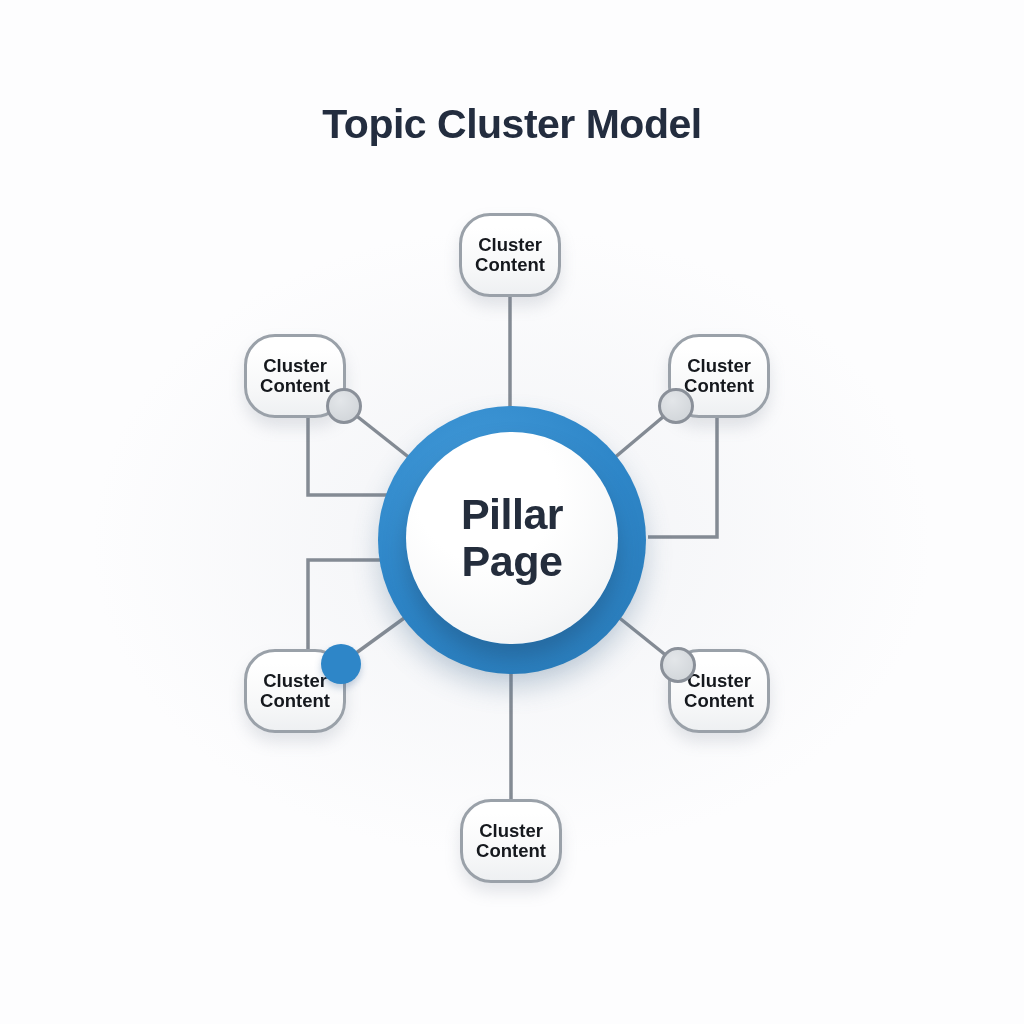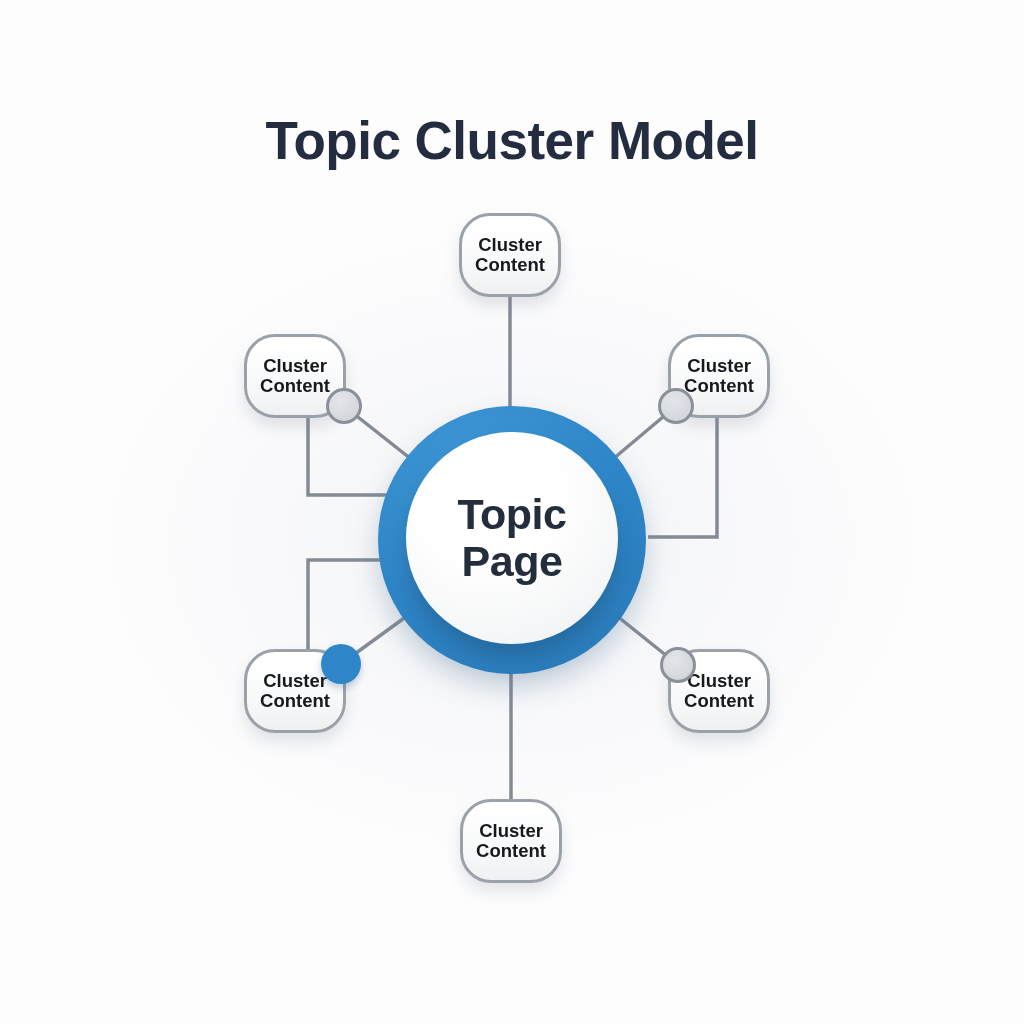--- a/index.html
+++ b/index.html
@@ -17,21 +17,21 @@
     background:
       radial-gradient(ellipse 560px 420px at 50% 53%, rgba(228,231,236,0.45), rgba(253,253,254,0) 75%),
       #fdfdfe;
   }
   .title {
     position: absolute;
     top: 74px;
     left: 0;
     width: 100%;
     text-align: center;
-    font-size: 53px;
+    font-size: 41px;
     font-weight: bold;
     letter-spacing: -0.5px;
     color: var(--title_color, #232d3f);
   }
   svg.lines {
     position: absolute;
     left: 0; top: 0;
     width: 1024px; height: 1024px;
     z-index: 1;
   }
@@ -163,17 +163,17 @@
     <div class="label">Cluster Content</div>
   </div>
 
   <div class="dot dot-gray dot-ul"></div>
   <div class="dot dot-gray dot-ur"></div>
   <div class="dot dot-gray dot-lr"></div>
   <div class="dot dot-blue dot-ll"></div>
 
   <div class="pillar-outer">
     <div class="pillar-inner">
-      <div class="pillar-label">Topic Page</div>
+      <div class="pillar-label">Pillar Page</div>
     </div>
   </div>
 
 </div>
 
 </body></html>

